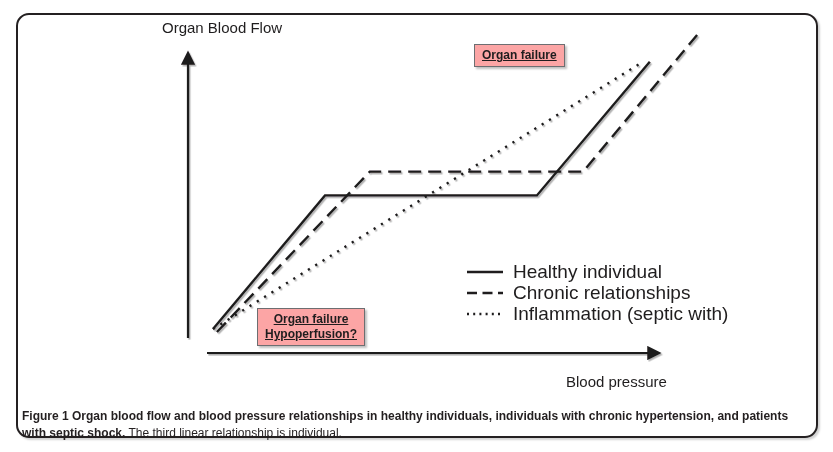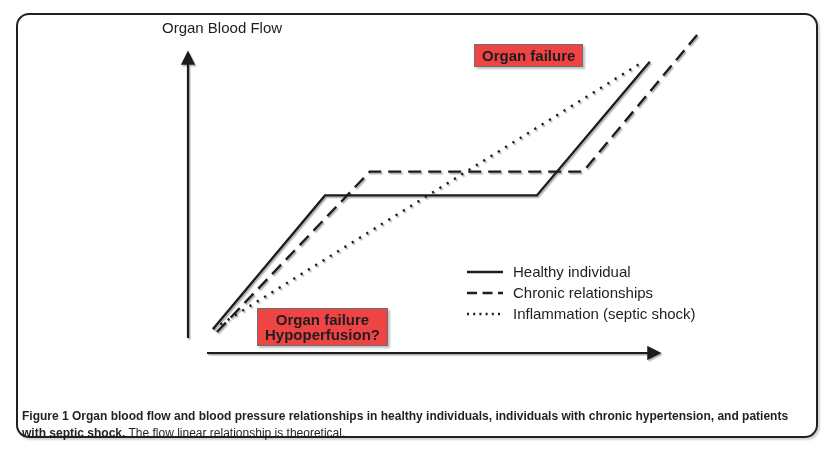--- a/index.html
+++ b/index.html
@@ -36,51 +36,52 @@
   .axis-label {
     position: absolute;
     color: #1f1d1e;
     font-size: 15px;
     white-space: nowrap;
   }
   .y-label { left: 131px; top: 19px; margin-left: 31px; }
   .x-label { left: 566px; top: 373px; }
   .annot-box {
     position: absolute;
-    background: #ef4444;
+    background: #fca5a5;
     border: 1.2px solid #6d6e71;
     box-shadow: 1.5px 1.5px 2px rgba(0,0,0,0.25);
     text-align: center;
     padding: 3px 7px;
     color: #1f1d1e;
     font-weight: bold;
-    font-size: 15px;
+    font-size: 12px;
     line-height: 15px;
     white-space: nowrap;
+    text-decoration: underline;
   }
   .annot-box-top { left: 474px; top: 44px; }
   .annot-box-bottom { left: 257px; top: 308px; }
   .legend {
     position: absolute;
     left: 466px;
     top: 261px;
   }
   .legend-row {
     display: flex;
     align-items: center;
     height: 21px;
     gap: 9px;
   }
   .legend-swatch { width: 38px; height: 8px; flex: 0 0 auto; }
   .legend-swatch line { stroke: #1f1d1e; stroke-width: 2.4; }
   .legend-swatch.dashed line { stroke-dasharray: 10 5.5; }
   .legend-swatch.dotted line { stroke-dasharray: 2 4.2; }
   .legend-label {
     color: #1f1d1e;
-    font-size: 15px;
+    font-size: 19px;
     white-space: nowrap;
   }
   .series { fill: none; stroke: #1f1d1e; stroke-width: 2.4; }
   .series.dashed { stroke-dasharray: 13 7; }
   .series.dotted { stroke-dasharray: 2.2 6.4; }
   .axis-line { stroke: #1f1d1e; stroke-width: 2.2; fill: none; }
   .caption {
     position: absolute;
     left: 22px;
     top: 396px;
@@ -112,20 +113,21 @@
           <polyline points="213.0,329.0 325.0,195.4 536.9,195.4 649.8,61.7" class="series solid"></polyline>
           <polyline points="216.9,332.0 369.8,171.6 583.1,171.6 697.1,35.0" class="series dashed"></polyline>
           <polyline points="213.0,329.0 643.0,61.7" class="series dotted"></polyline>
         </g>
     </g>
   </svg>
 
   <div class="figure-card"></div>
 
   <div class="axis-label y-label">Organ Blood Flow</div>
+  <div class="axis-label x-label">Blood pressure</div>
 
   <div class="annot-box annot-box-top">
     <div>Organ failure</div>
   </div>
 
   <div class="annot-box annot-box-bottom">
     <div>Organ failure</div>
     <div>Hypoperfusion?</div>
   </div>
 
@@ -139,19 +141,19 @@
       <div class="legend-row">
         <svg class="legend-swatch dashed" viewBox="0 0 38 8">
           <line x1="1" y1="4" x2="37" y2="4"></line>
         </svg>
         <span class="legend-label">Chronic relationships</span>
       </div>
       <div class="legend-row">
         <svg class="legend-swatch dotted" viewBox="0 0 38 8">
           <line x1="1" y1="4" x2="37" y2="4"></line>
         </svg>
-        <span class="legend-label">Inflammation (septic shock)</span>
+        <span class="legend-label">Inflammation (septic with)</span>
       </div>
     </div>
 
-  <p class="caption"><span class="cap-bold">Figure 1 Organ blood flow and blood pressure relationships in healthy individuals, individuals with chronic hypertension, and patients with septic shock.</span><span> The flow linear relationship is theoretical.</span></p>
+  <p class="caption"><span class="cap-bold">Figure 1 Organ blood flow and blood pressure relationships in healthy individuals, individuals with chronic hypertension, and patients with septic shock.</span><span> The third linear relationship is individual.</span></p>
 
 </div>
 
 </body></html>

